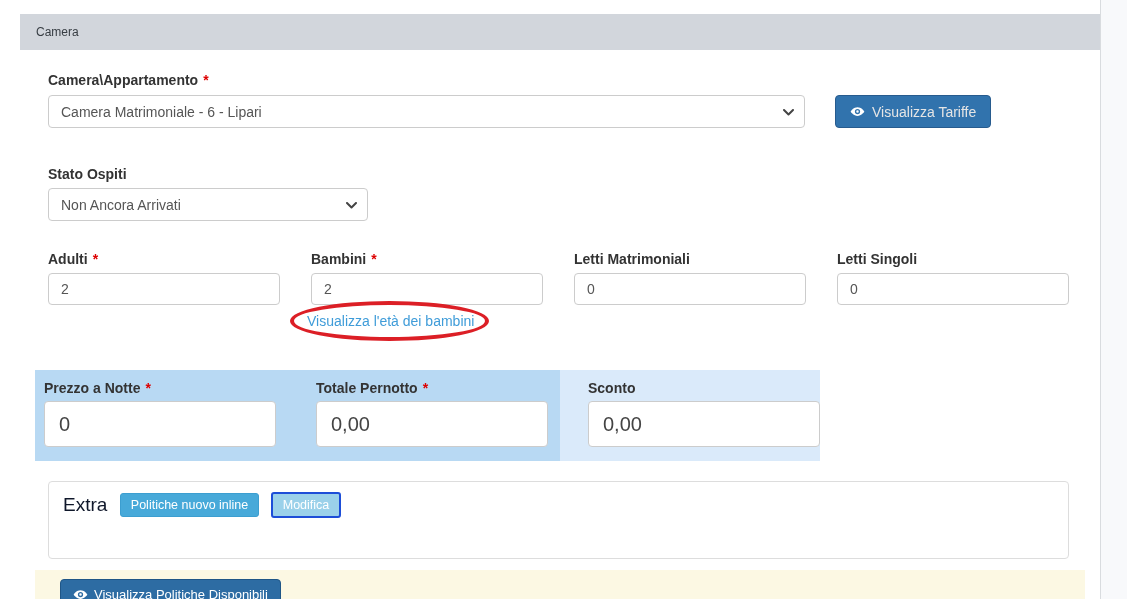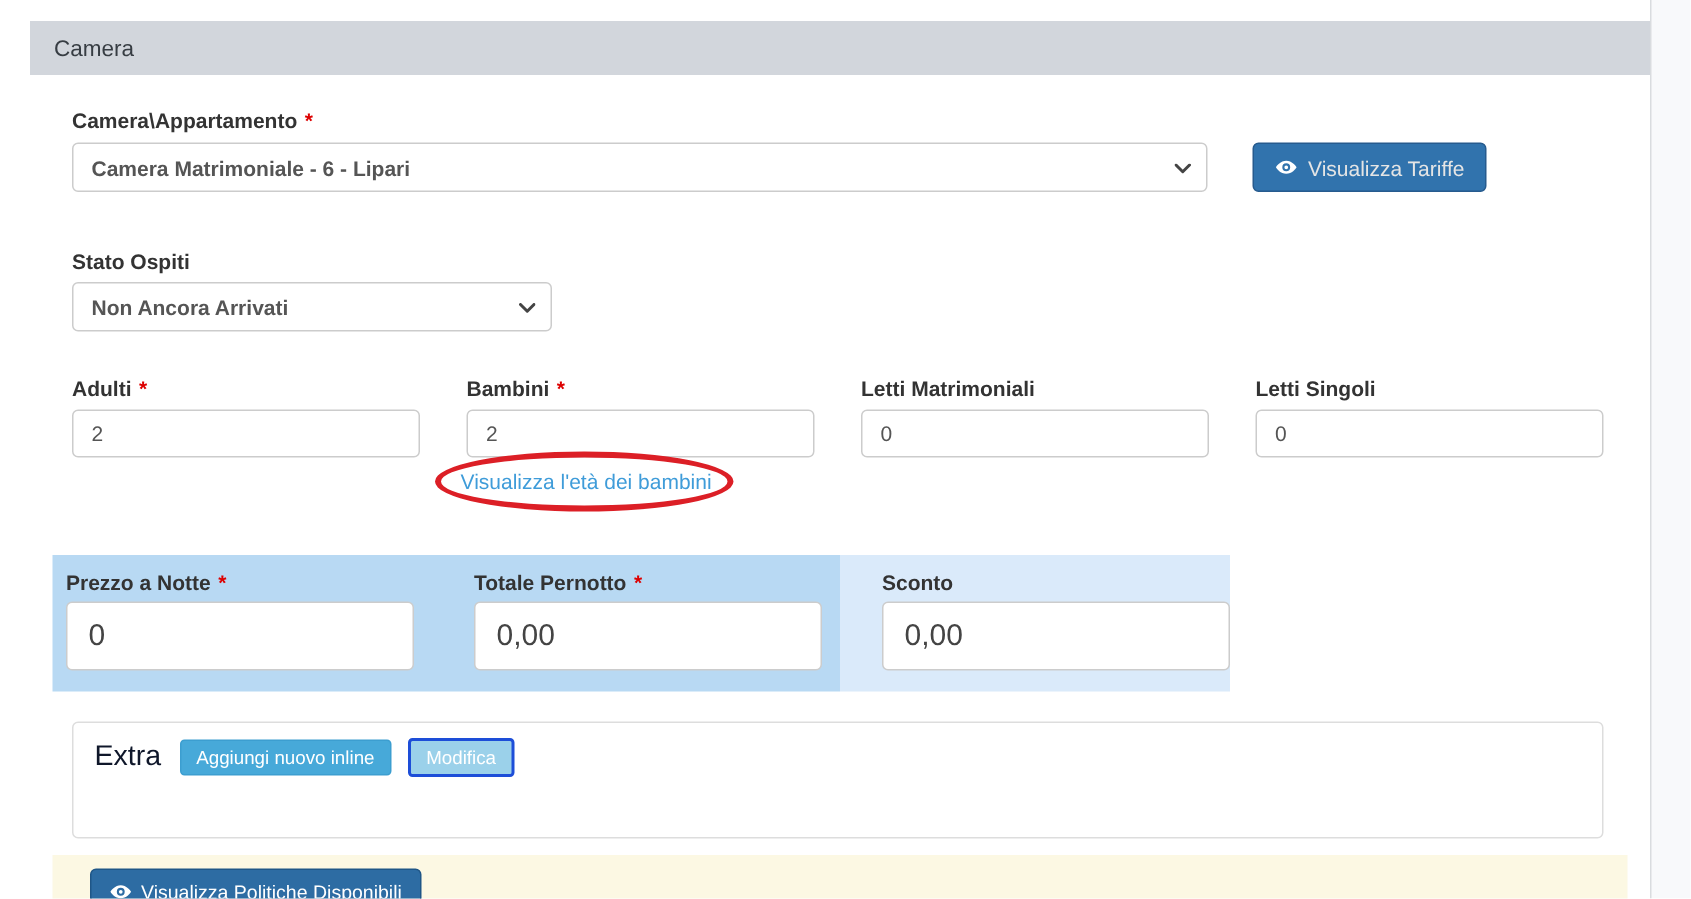--- a/index.html
+++ b/index.html
@@ -14,21 +14,21 @@
   .right-strip {
     position: absolute; left: 1100px; top: 0; width: 27px; height: 599px;
     background: #f8f9fb; border-left: 1px solid #d9dcdf;
   }
 
   .panel { position: absolute; left: 20px; top: 14px; width: 1080px; }
   .panel-header {
     height: 36px; background: #d2d6dc;
     display: flex; align-items: center;
     padding: 0 16px; box-sizing: border-box;
-    font-size: 15px; color: #373d43;
+    font-size: 12px; color: #373d43;
   }
   .panel-body {
     background: #fff;
     padding: 21px 15px 60px 15px;
     box-sizing: border-box;
   }
 
   .indent { margin-left: 13px; }
 
   label.fld {
@@ -36,21 +36,20 @@
     height: 18px; line-height: 18px;
   }
   .req { color: #dd0000; font-weight: bold; margin-left: 5px; }
 
   .select {
     position: relative; height: 33px; box-sizing: border-box;
     border: 1px solid #ccc; border-radius: 4px; background: #fff;
     display: flex; align-items: center;
     padding: 0 28px 0 12px; font-size: 14px; color: #555;
     cursor: pointer;
-    font-weight: bold;
   }
   .select .chev { position: absolute; right: 10px; top: 13px; }
 
   input.inp {
     display: block; box-sizing: border-box;
     height: 32px; width: 100%;
     border: 1px solid #ccc; border-radius: 4px;
     padding: 0 12px; font-size: 14px; color: #555;
     font-family: "Liberation Sans", sans-serif;
     outline: none; background: #fff;
@@ -200,21 +199,21 @@
           </div>
           <div class="col">
             <label class="fld">Sconto</label>
             <input class="inp" value="0,00" style="">
           </div>
         </div>
       </div>
 
       <div class="indent extra-box">
         <span class="extra-title">Extra</span>
-        <button class="btn-info">Aggiungi nuovo inline</button>
+        <button class="btn-info">Politiche nuovo inline</button>
         <button class="btn-info-disabled">Modifica</button>
       </div>
 
       <div class="policy-well">
         <button class="btn-policy">
           <svg class="eye" viewBox="0 0 24 24">
               <path fill="#ffffff" fill-rule="evenodd" d="M12 5C6 5 1.9 10.3 1 12c.9 1.7 5 7 11 7s10.1-5.3 11-7c-.9-1.7-5-7-11-7zm0 11.2A4.2 4.2 0 1 1 12 7.8a4.2 4.2 0 0 1 0 8.4zm0-2.2a2 2 0 1 0 0-4 2 2 0 0 0 0 4z"></path>
             </svg>
           <span>Visualizza Politiche Disponibili</span>
         </button>

